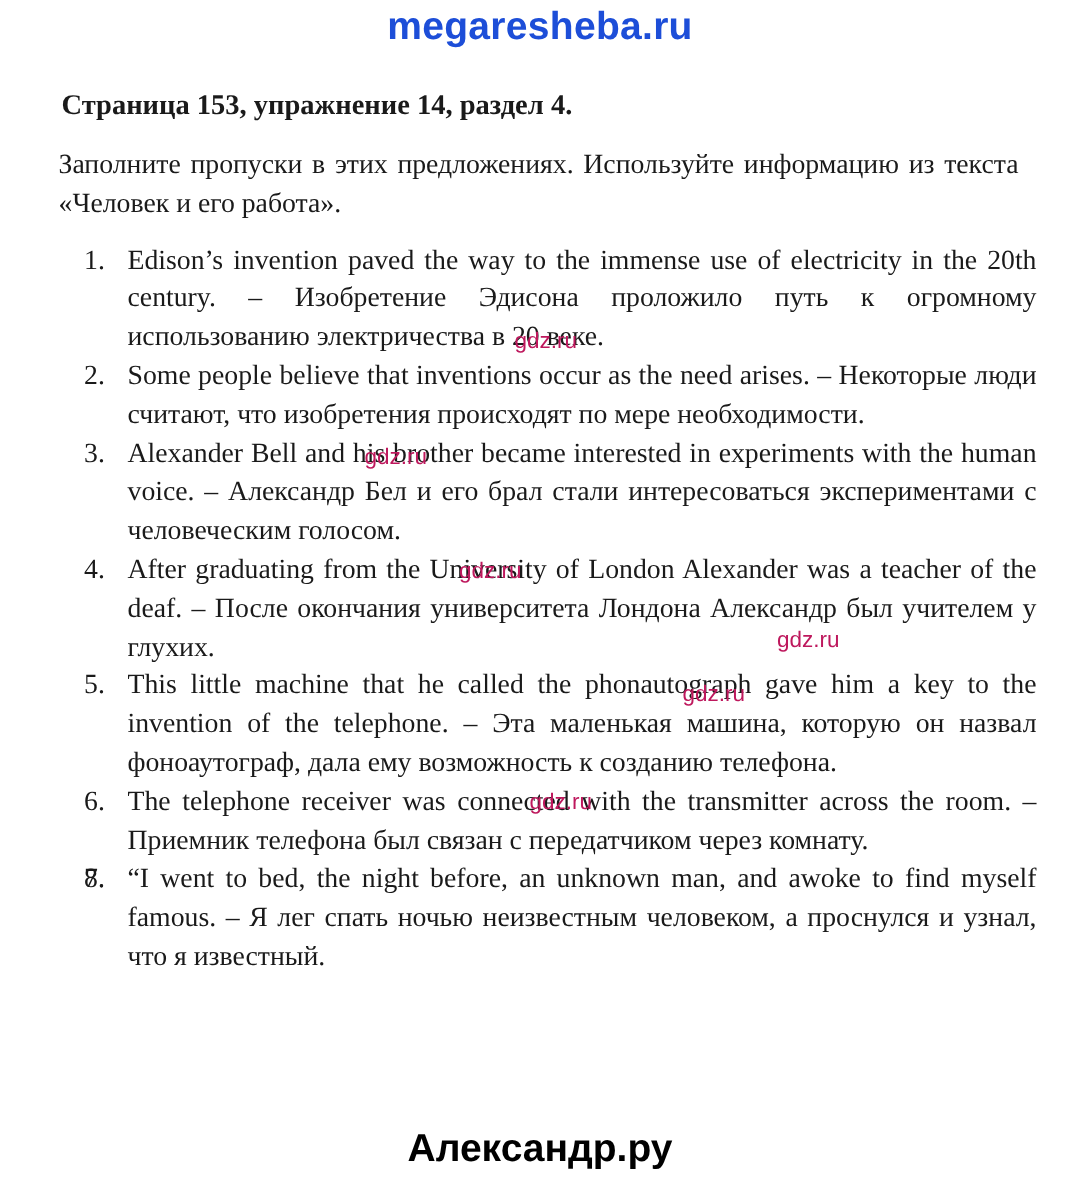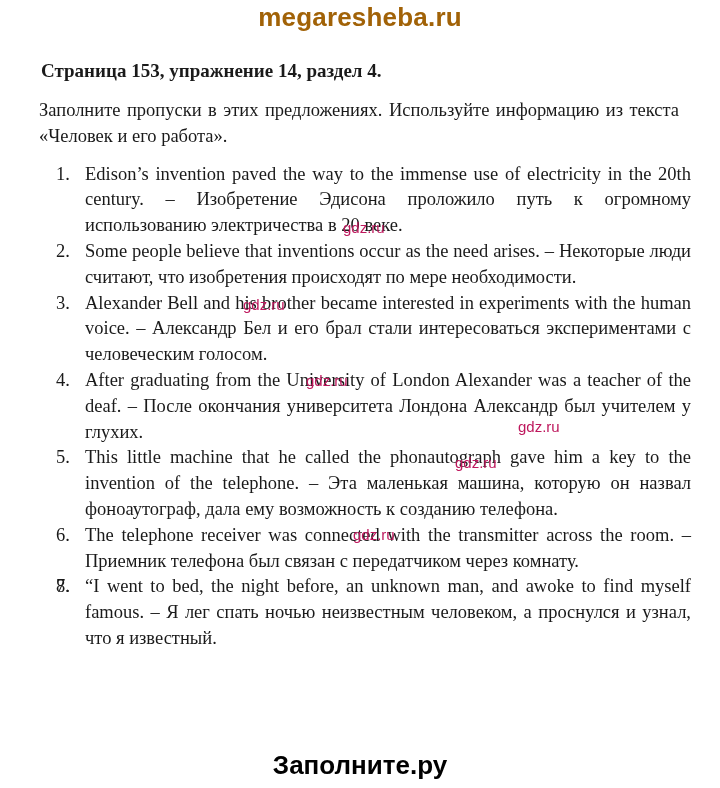--- a/index.html
+++ b/index.html
@@ -1,19 +1,19 @@
 <!DOCTYPE html>
 <html><head>
   <meta charset="utf-8">
   <style>
     html, body { margin: 0; padding: 0; background: #ffffff; }
     body { width: 720px; height: 788px; position: relative; overflow: hidden; color: #111; }
     .site-top {
       position: absolute; top: 2px; left: 0; width: 720px; text-align: center;
-      font-family: "Liberation Sans", sans-serif; font-weight: bold; font-size: 26px; color: #a16207;
+      font-family: "Liberation Sans", sans-serif; font-weight: bold; font-size: 26px; color: #1d4ed8;
       letter-spacing: 0.2px;
     }
     .site-bottom {
       position: absolute; top: 750px; left: 0; width: 720px; text-align: center;
       font-family: "Liberation Sans", sans-serif; font-weight: bold; font-size: 26px; color: #000;
     }
     .content {
       position: absolute; top: 44px; left: 27px; width: 664px;
       font-family: "Liberation Serif", serif; font-size: 18.5px; line-height: 25.8px; color: #1a1a1a;
     }
@@ -47,13 +47,13 @@
   </ol>
 </div>
 
 <div class="wm" style="left:343px; top:220px;">gdz.ru</div>
 <div class="wm" style="left:243px; top:297px;">gdz.ru</div>
 <div class="wm" style="left:306px; top:373px;">gdz.ru</div>
 <div class="wm" style="left:518px; top:419px;">gdz.ru</div>
 <div class="wm" style="left:455px; top:455px;">gdz.ru</div>
 <div class="wm" style="left:353px; top:527px;">gdz.ru</div>
 
-<div class="site-bottom">Заполните.ру</div>
+<div class="site-bottom">Александр.ру</div>
 
 </body></html>

